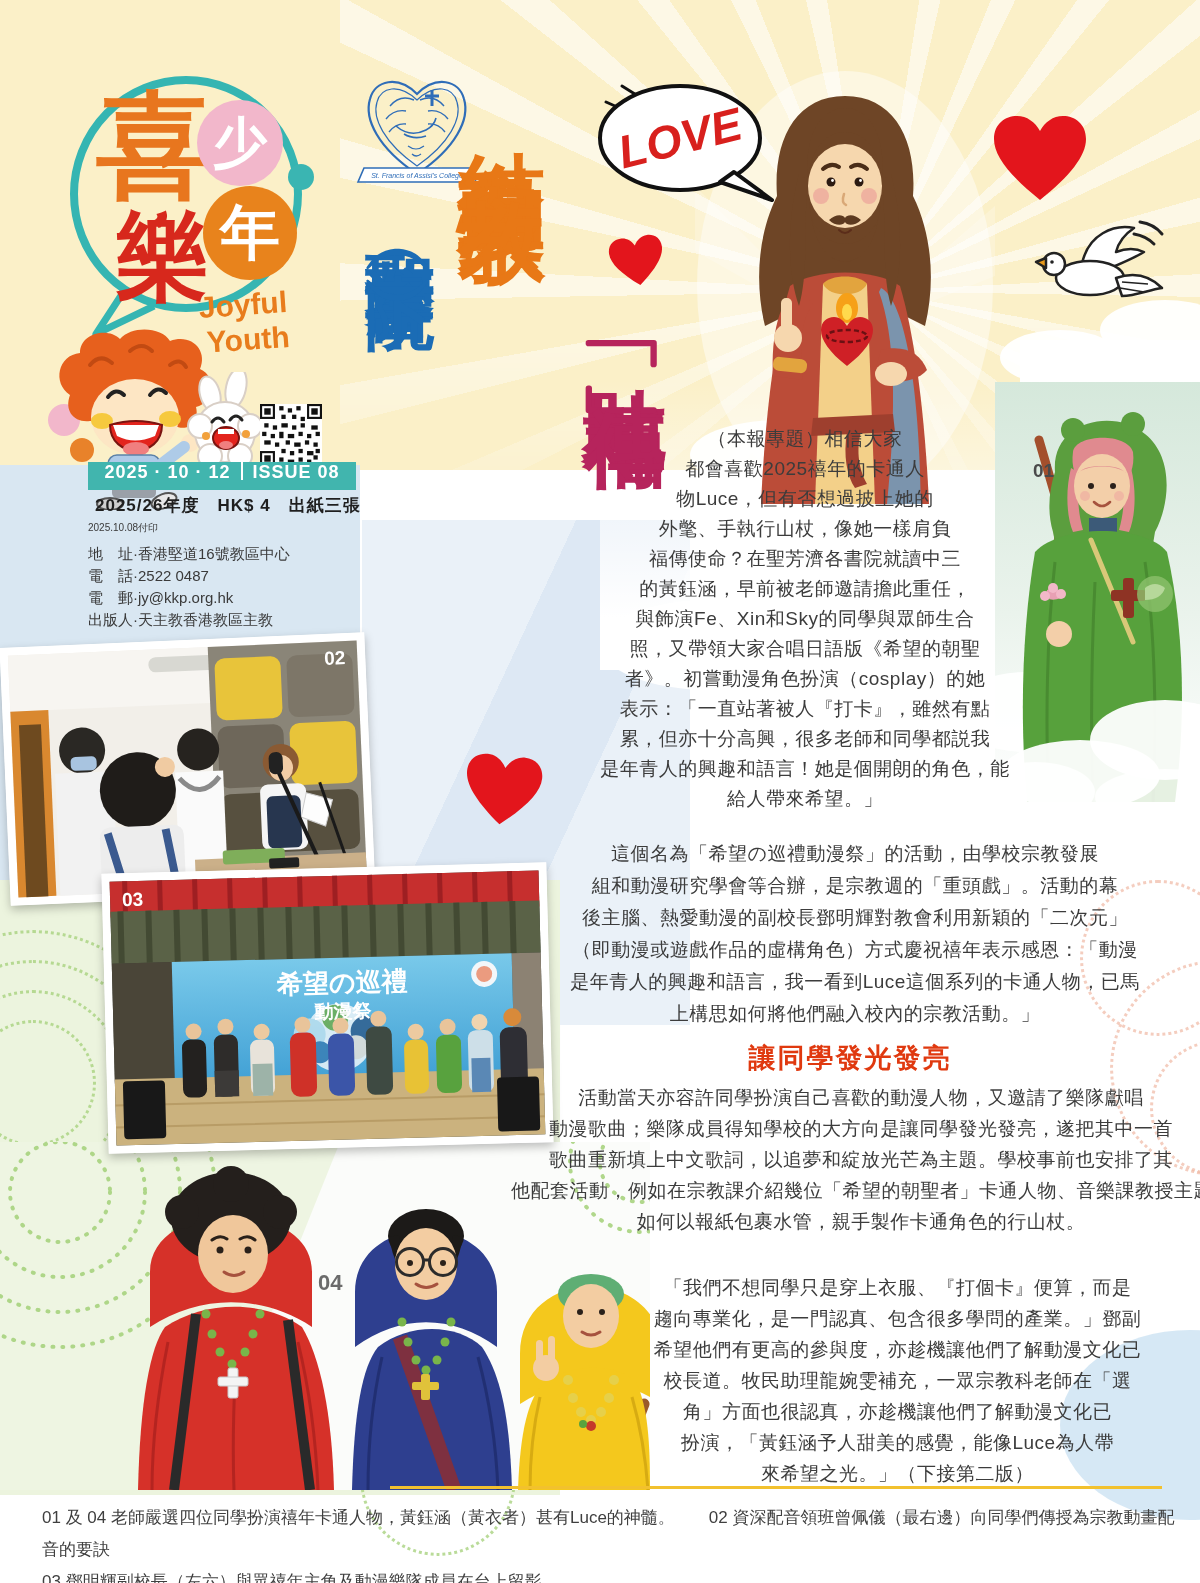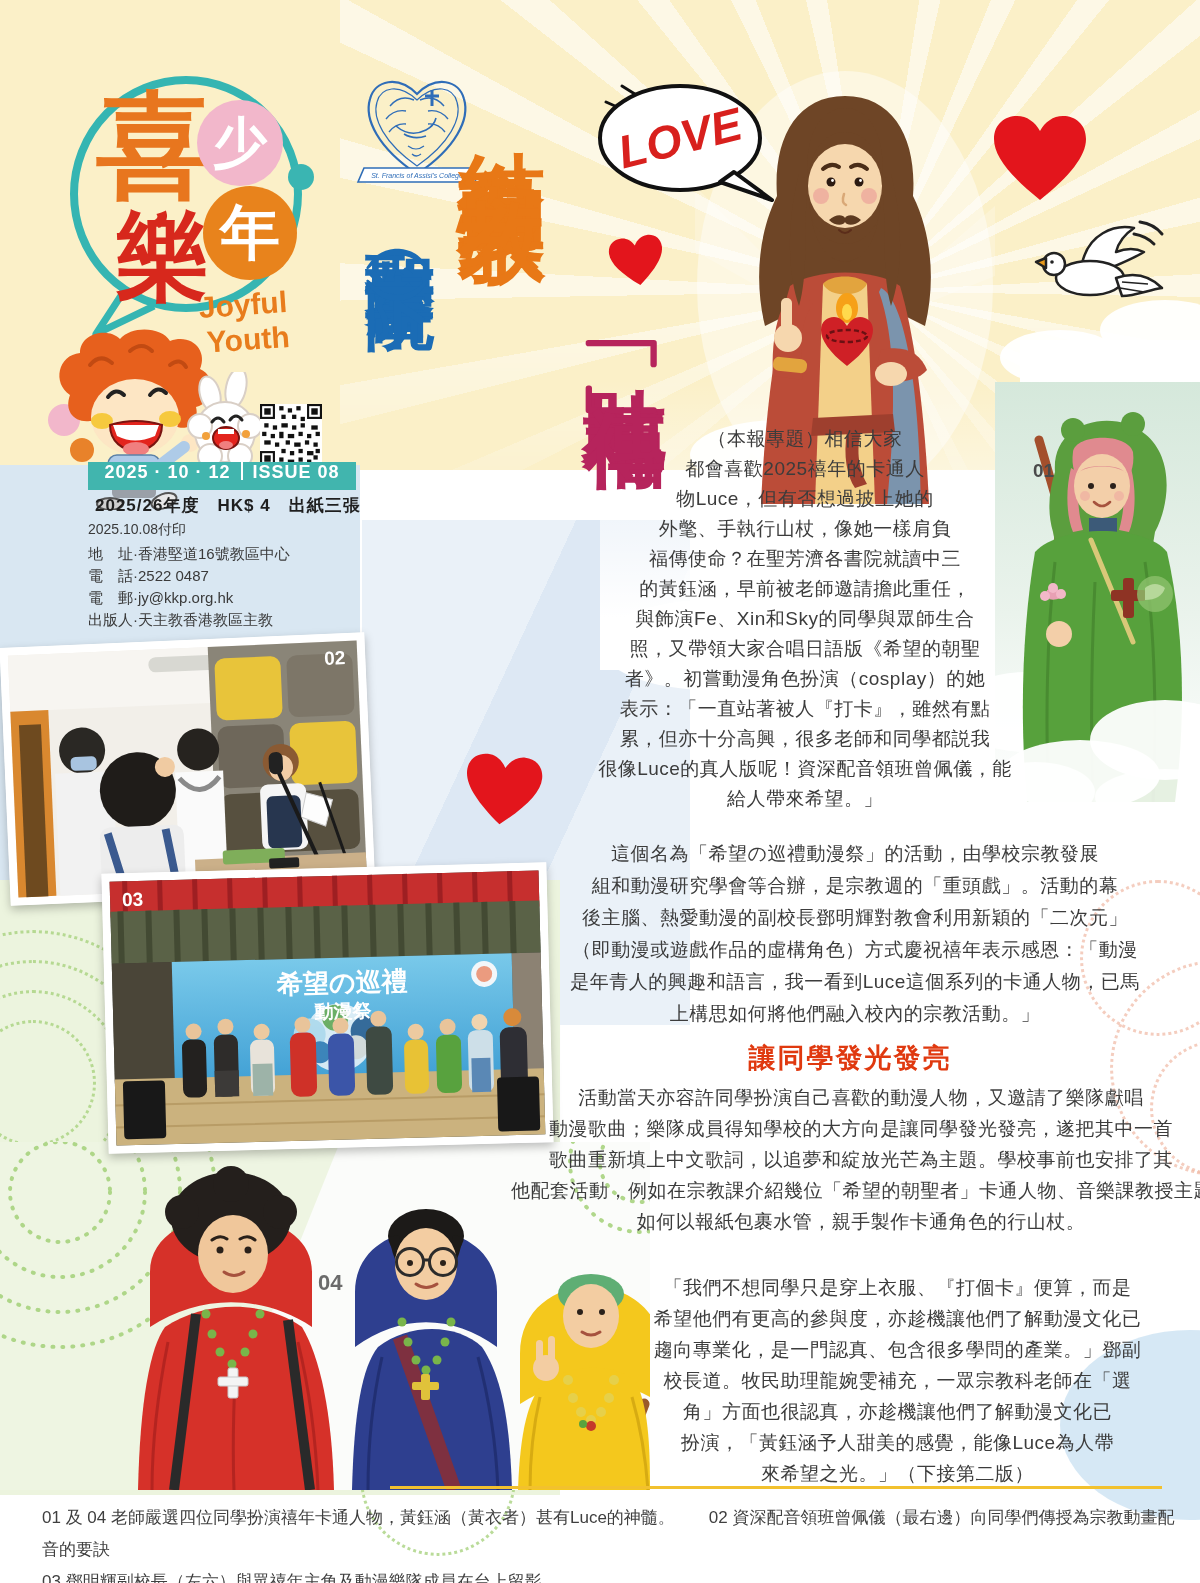--- a/index.html
+++ b/index.html
@@ -27,21 +27,21 @@
   .char-le{left:116px;top:210px;font-size:94px;font-weight:900;color:#d7281c;line-height:1}
   .circle{border-radius:50%;display:flex;align-items:center;justify-content:center;color:#fff;font-weight:900}
   .circ-pink{left:197px;top:100px;width:86px;height:86px;background:#f2b7cb;font-size:54px}
   .circ-orange{left:203px;top:186px;width:94px;height:94px;background:#e8831c;font-size:60px}
   .dot-teal{left:288px;top:164px;width:26px;height:26px;background:#3ab5b2;border-radius:50%}
   .joyful{color:#e87c1c;font-weight:800;font-size:30px;transform:rotate(-4deg);line-height:1.15;text-align:right}
   .issue-banner{left:88px;top:462px;width:268px;height:28px;background:#41b5ae;color:#fff;font-weight:800;
                 display:flex;justify-content:center;gap:10px;font-size:18px;letter-spacing:1px}
   .issue-banner .sep{width:2px;height:18px;background:#fff;display:inline-block}
   .edition{left:95px;top:494px;font-size:17px;font-weight:800;color:#1f1f1f;letter-spacing:1px}
-  .printdate{left:88px;top:521px;font-size:14px;color:#3a3a3a}
+  .printdate{left:88px;top:521px;font-size:10px;color:#3a3a3a}
   .info-list{left:88px;top:543px;font-size:15px;color:#3a3a3a;line-height:22px}
   
   .vtext{writing-mode:vertical-rl;text-orientation:mixed;font-weight:900;line-height:1}
   .v-orange{left:458px;top:82px;height:690px;font-size:88px;letter-spacing:8px;color:#e87816}
   .v-blue{left:366px;top:198px;height:720px;font-size:70px;letter-spacing:5px;color:#1b6cb5}
   .v-magenta{left:584px;top:316px;height:480px;font-size:82px;letter-spacing:6px;color:#b6245c}
   .section-head{left:500px;top:1040px;width:700px;text-align:center;font-size:27px;font-weight:900;color:#e0390f;letter-spacing:2px}
   
   .p-lines{font-size:19px;letter-spacing:.5px;text-align:center;color:#3c3c3c}
   .p-lines>div{white-space:nowrap}
@@ -588,43 +588,43 @@
       <div>都會喜歡2025禧年的卡通人</div>
       <div>物Luce，但有否想過披上她的</div>
       <div>外氅、手執行山杖，像她一樣肩負</div>
       <div>福傳使命？在聖芳濟各書院就讀中三</div>
       <div>的黃鈺涵，早前被老師邀請擔此重任，</div>
       <div>與飾演Fe、Xin和Sky的同學與眾師生合</div>
       <div>照，又帶領大家合唱日語版《希望的朝聖</div>
       <div>者》。初嘗動漫角色扮演（cosplay）的她</div>
       <div>表示：「一直站著被人『打卡』，雖然有點</div>
       <div>累，但亦十分高興，很多老師和同學都説我</div>
-      <div>很像Luce的真人版呢！資深配音領班曾佩儀，能</div>
+      <div>是年青人的興趣和語言！她是個開朗的角色，能</div>
       <div>給人帶來希望。」</div>
     </div>
   <div class="abs p-lines p2" style="z-index:6">
       <div>這個名為「希望の巡禮動漫祭」的活動，由學校宗教發展</div>
       <div>組和動漫研究學會等合辦，是宗教週的「重頭戲」。活動的幕</div>
       <div>後主腦、熱愛動漫的副校長鄧明輝對教會利用新穎的「二次元」</div>
       <div>（即動漫或遊戲作品的虛構角色）方式慶祝禧年表示感恩：「動漫</div>
       <div>是年青人的興趣和語言，我一看到Luce這個系列的卡通人物，已馬</div>
       <div>上構思如何將他們融入校內的宗教活動。」</div>
     </div>
   <div class="abs section-head" style="z-index:6">讓同學發光發亮</div>
   <div class="abs p-lines p3" style="z-index:6">
       <div>活動當天亦容許同學扮演自己喜歡的動漫人物，又邀請了樂隊獻唱</div>
       <div>動漫歌曲；樂隊成員得知學校的大方向是讓同學發光發亮，遂把其中一首</div>
       <div>歌曲重新填上中文歌詞，以追夢和綻放光芒為主題。學校事前也安排了其</div>
       <div>他配套活動，例如在宗教課介紹幾位「希望的朝聖者」卡通人物、音樂課教授主題</div>
       <div>如何以報紙包裹水管，親手製作卡通角色的行山杖。</div>
     </div>
   <div class="abs p-lines p4" style="z-index:6">
       <div>「我們不想同學只是穿上衣服、『打個卡』便算，而是</div>
+      <div>趨向專業化，是一門認真、包含很多學問的產業。」鄧副</div>
       <div>希望他們有更高的參與度，亦趁機讓他們了解動漫文化已</div>
-      <div>趨向專業化，是一門認真、包含很多學問的產業。」鄧副</div>
       <div>校長道。牧民助理龍婉雯補充，一眾宗教科老師在「選</div>
       <div>角」方面也很認真，亦趁機讓他們了解動漫文化已</div>
       <div>扮演，「黃鈺涵予人甜美的感覺，能像Luce為人帶</div>
       <div>來希望之光。」（下接第二版）</div>
     </div>
 
   <div class="abs sep-yellow" style="z-index:6"></div>
   <div class="abs captions" style="z-index:6">
     <div>01 及 04 老師嚴選四位同學扮演禧年卡通人物，黃鈺涵（黃衣者）甚有Luce的神髓。　　02 資深配音領班曾佩儀（最右邊）向同學們傳授為宗教動畫配音的要訣</div>
     <div>03 鄧明輝副校長（左六）與眾禧年主角及動漫樂隊成員在台上留影</div>

